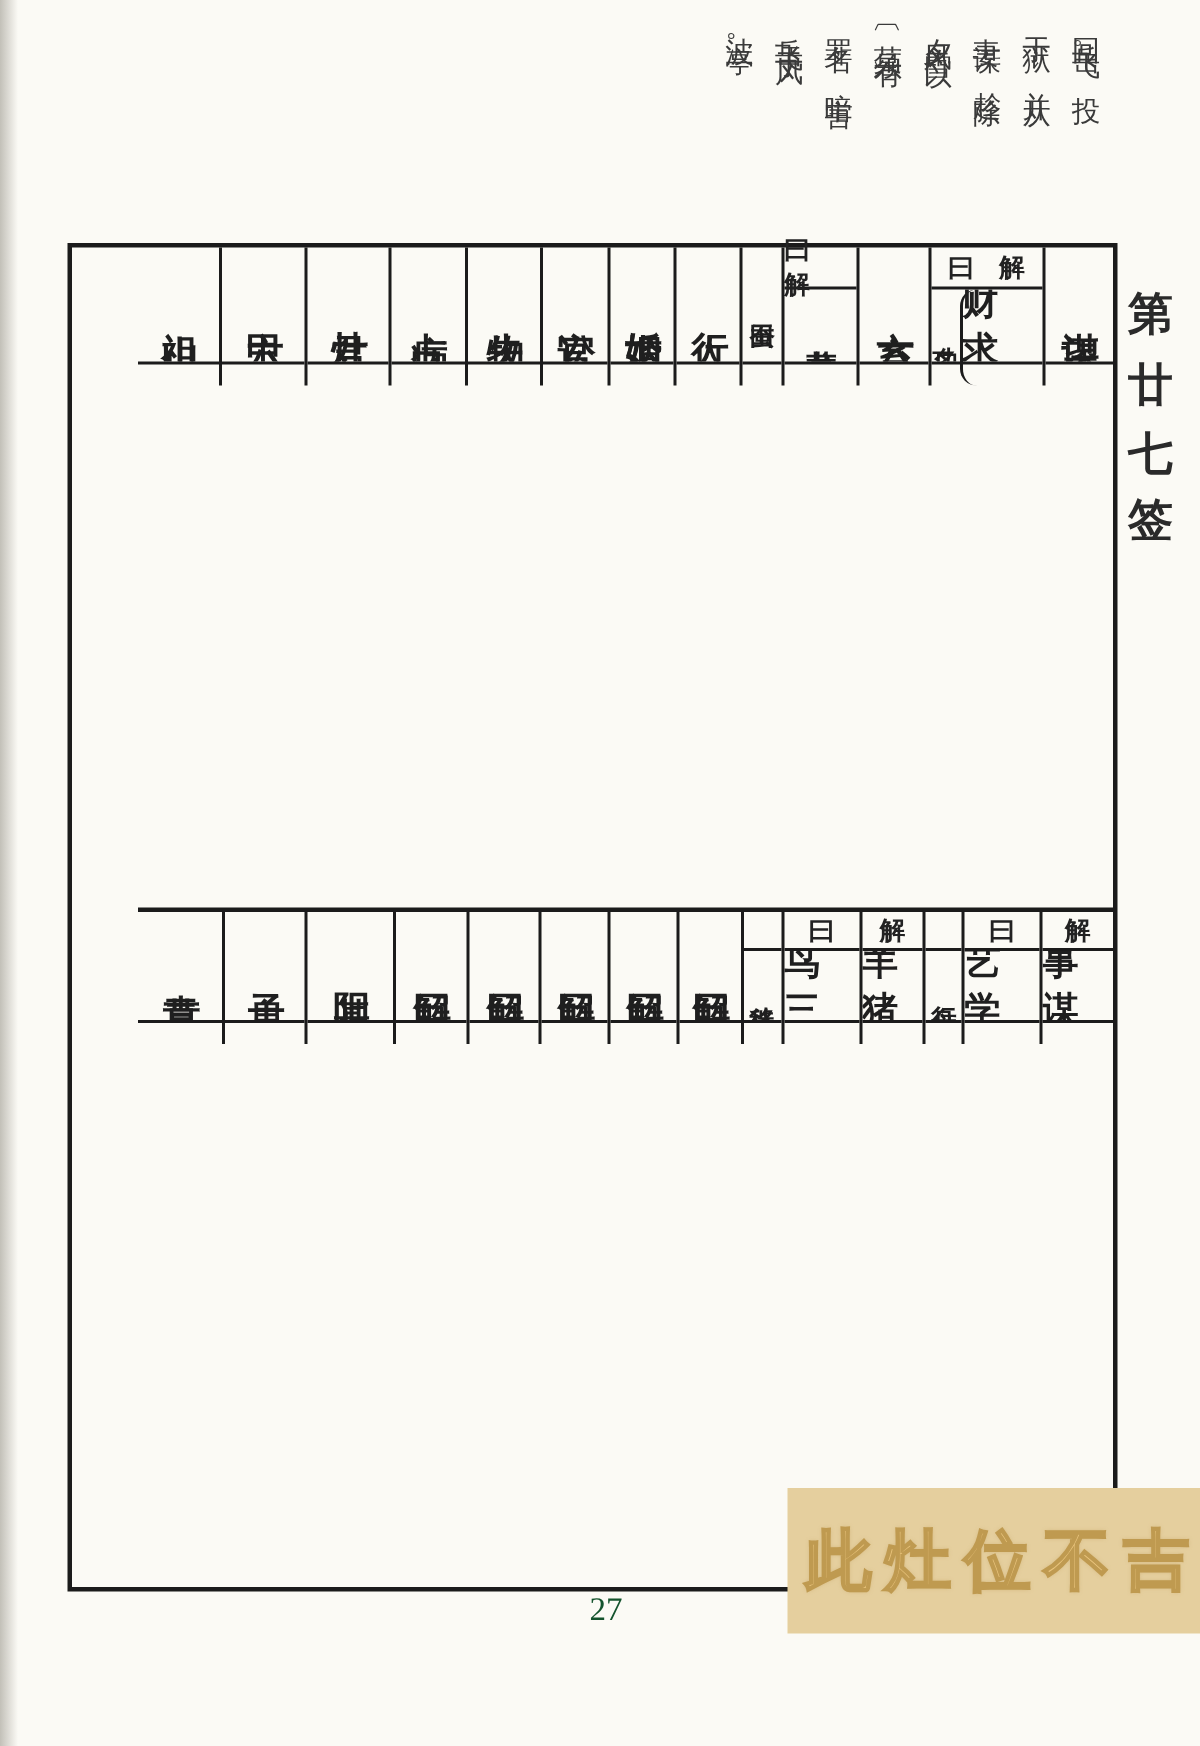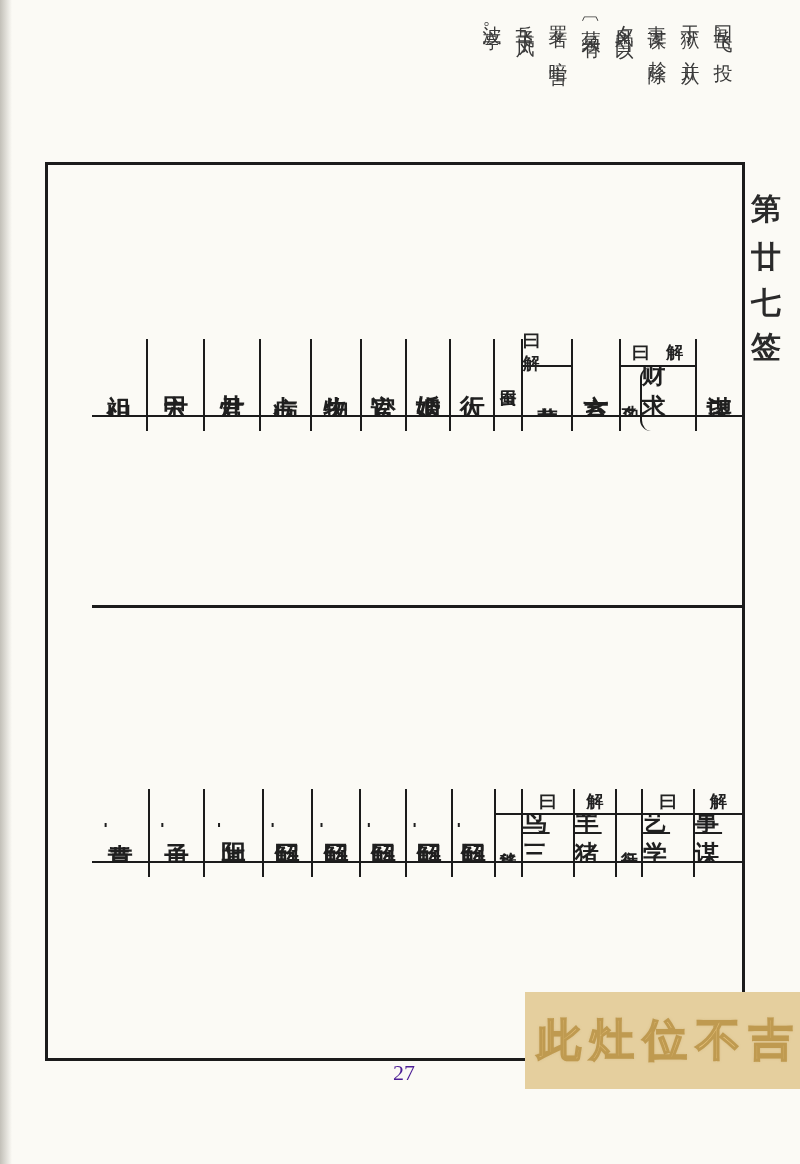--- a/index.html
+++ b/index.html
@@ -11,50 +11,50 @@
   .top-note{position:absolute;top:10px;right:60px;height:152px;
         writing-mode:vertical-rl;text-orientation:upright;
         font-size:19px;line-height:33px;letter-spacing:5px;color:#3a3a3a;}
   
   .sign-title{position:absolute;top:170px;right:14px;height:330px;
         writing-mode:vertical-rl;text-orientation:upright;
         font-size:30px;letter-spacing:46px;font-weight:bold;color:#2a2a2a;}
   
   .fortune-table{position:absolute;left:45px;top:162px;width:700px;
         border:3px solid #1b1b1b;background:#fbfaf5;box-sizing:border-box;}
-  .section{display:flex;align-items:center;margin-left:44px;}
+  .section{display:flex;align-items:flex-start;margin-left:44px;}
   .section.top{height:440px;}
   .section.bottom{height:450px;border-top:3px solid #1b1b1b;}
   .col,.col-group{display:flex;flex-direction:column;min-width:0;box-sizing:border-box;}
   .col + .col, .col + .col-group, .col-group + .col, .col-group + .col-group{border-left:2px solid #1b1b1b;}
   .group-row{display:flex;flex:1;min-height:0;}
   .group-row .col + .col{border-left:2px solid #1b1b1b;border-radius:11px;}
   .hstrip{height:26px;flex:0 0 auto;border-bottom:2px solid #1b1b1b;display:flex;
         align-items:center;justify-content:center;font-size:17px;font-weight:bold;color:#222;}
   .bottom .hstrip{height:24px;}
   .hlabel{flex:0 0 auto;height:48px;border-bottom:2px solid #1b1b1b;display:flex;
         align-items:center;justify-content:center;font-weight:bold;color:#1f1f1f;overflow:hidden;}
   .hlabel.full{height:76px;}
-  .bottom .hlabel{height:46px;text-decoration:underline;}
+  .bottom .hlabel{height:46px;}
   .bottom .hlabel.full{height:72px;}
   .hlabel .vtext{writing-mode:vertical-rl;text-orientation:upright;letter-spacing:2px;font-size:25px;line-height:1;}
   .hlabel.short .vtext{font-size:21px;letter-spacing:0;}
   .hlabel.narrow .vtext{font-size:17px;letter-spacing:0;}
   .hlabel .htext{font-size:24px;letter-spacing:3px;}
   .vbody{flex:1;min-height:0;writing-mode:vertical-rl;text-orientation:upright;
         font-size:15px;line-height:21px;letter-spacing:2.5px;
         padding:10px 5px 4px 2px;overflow:hidden;color:#333;}
   .vline{display:block;}
   
   .watermark{position:absolute;left:525px;top:992px;width:280px;height:97px;
         display:flex;align-items:center;justify-content:center;}
   .watermark span{font-size:44px;font-weight:bold;letter-spacing:9px;text-indent:9px;
         -webkit-text-stroke:1.5px #bf9a50;text-shadow:0 0 3px rgba(186,148,78,.55);}
   
-  .page-number{position:absolute;left:393px;top:1060px;font-size:22px;color:#4c1d95;
+  .page-number{position:absolute;left:393px;top:1060px;font-size:22px;color:#14532d;
         font-family:"Liberation Serif","DejaVu Serif",serif;}
 </style>
 </head>
 <body>
 
 <div class="page" style="background: rgb(251, 250, 245);">
   <div class="edge-shadow"></div>
 
   <div class="top-note" id="top-note">
       <div class="vline">回岳飞。投</div>

